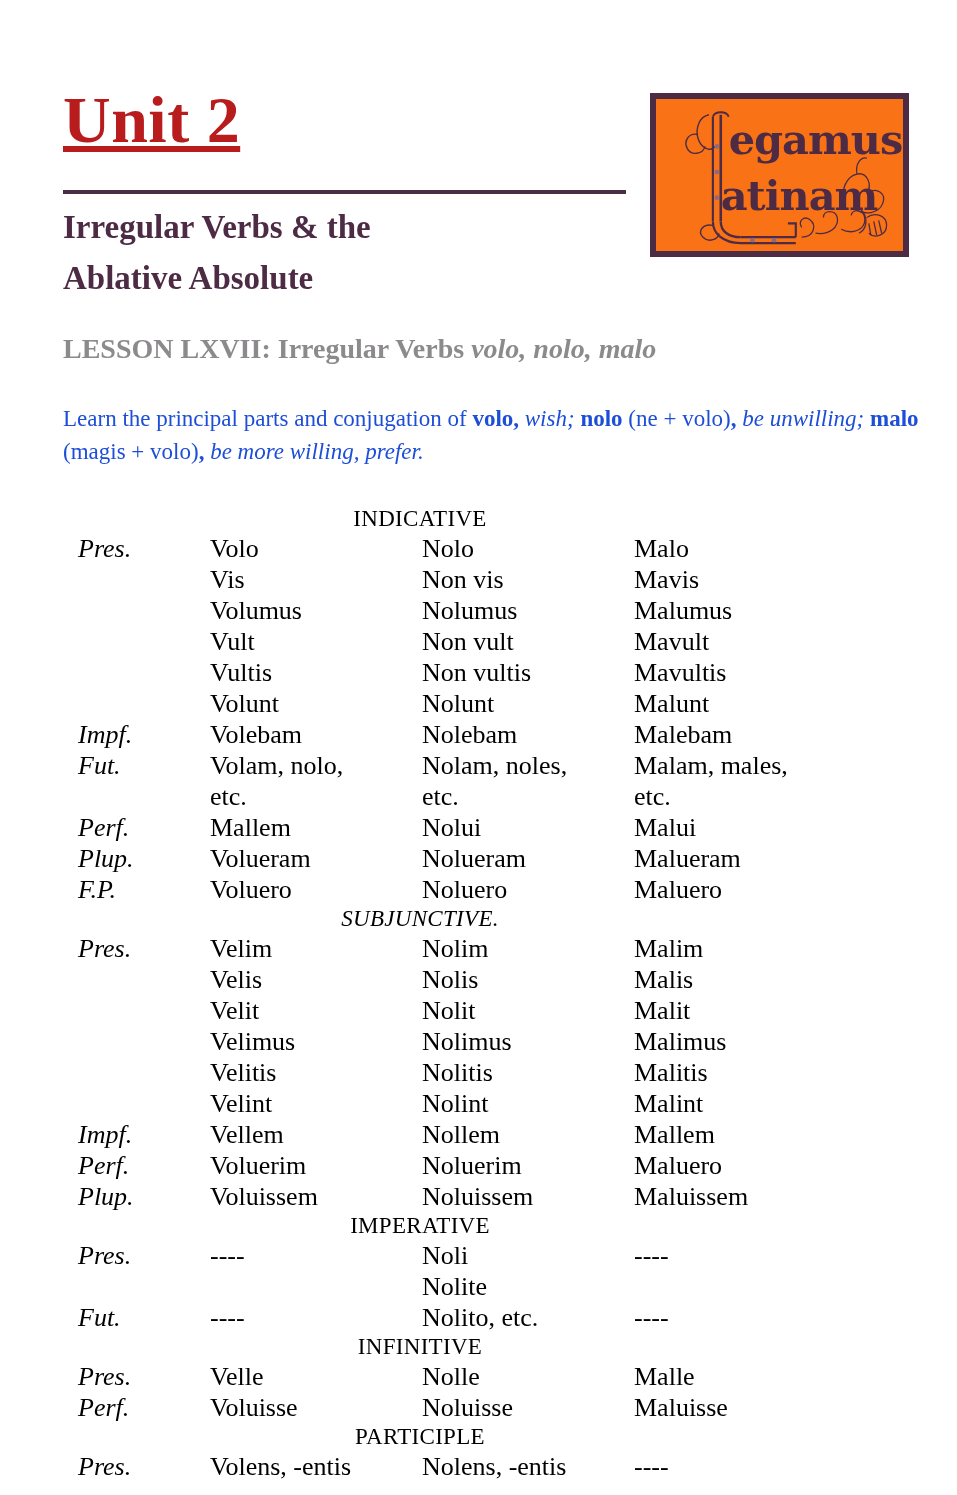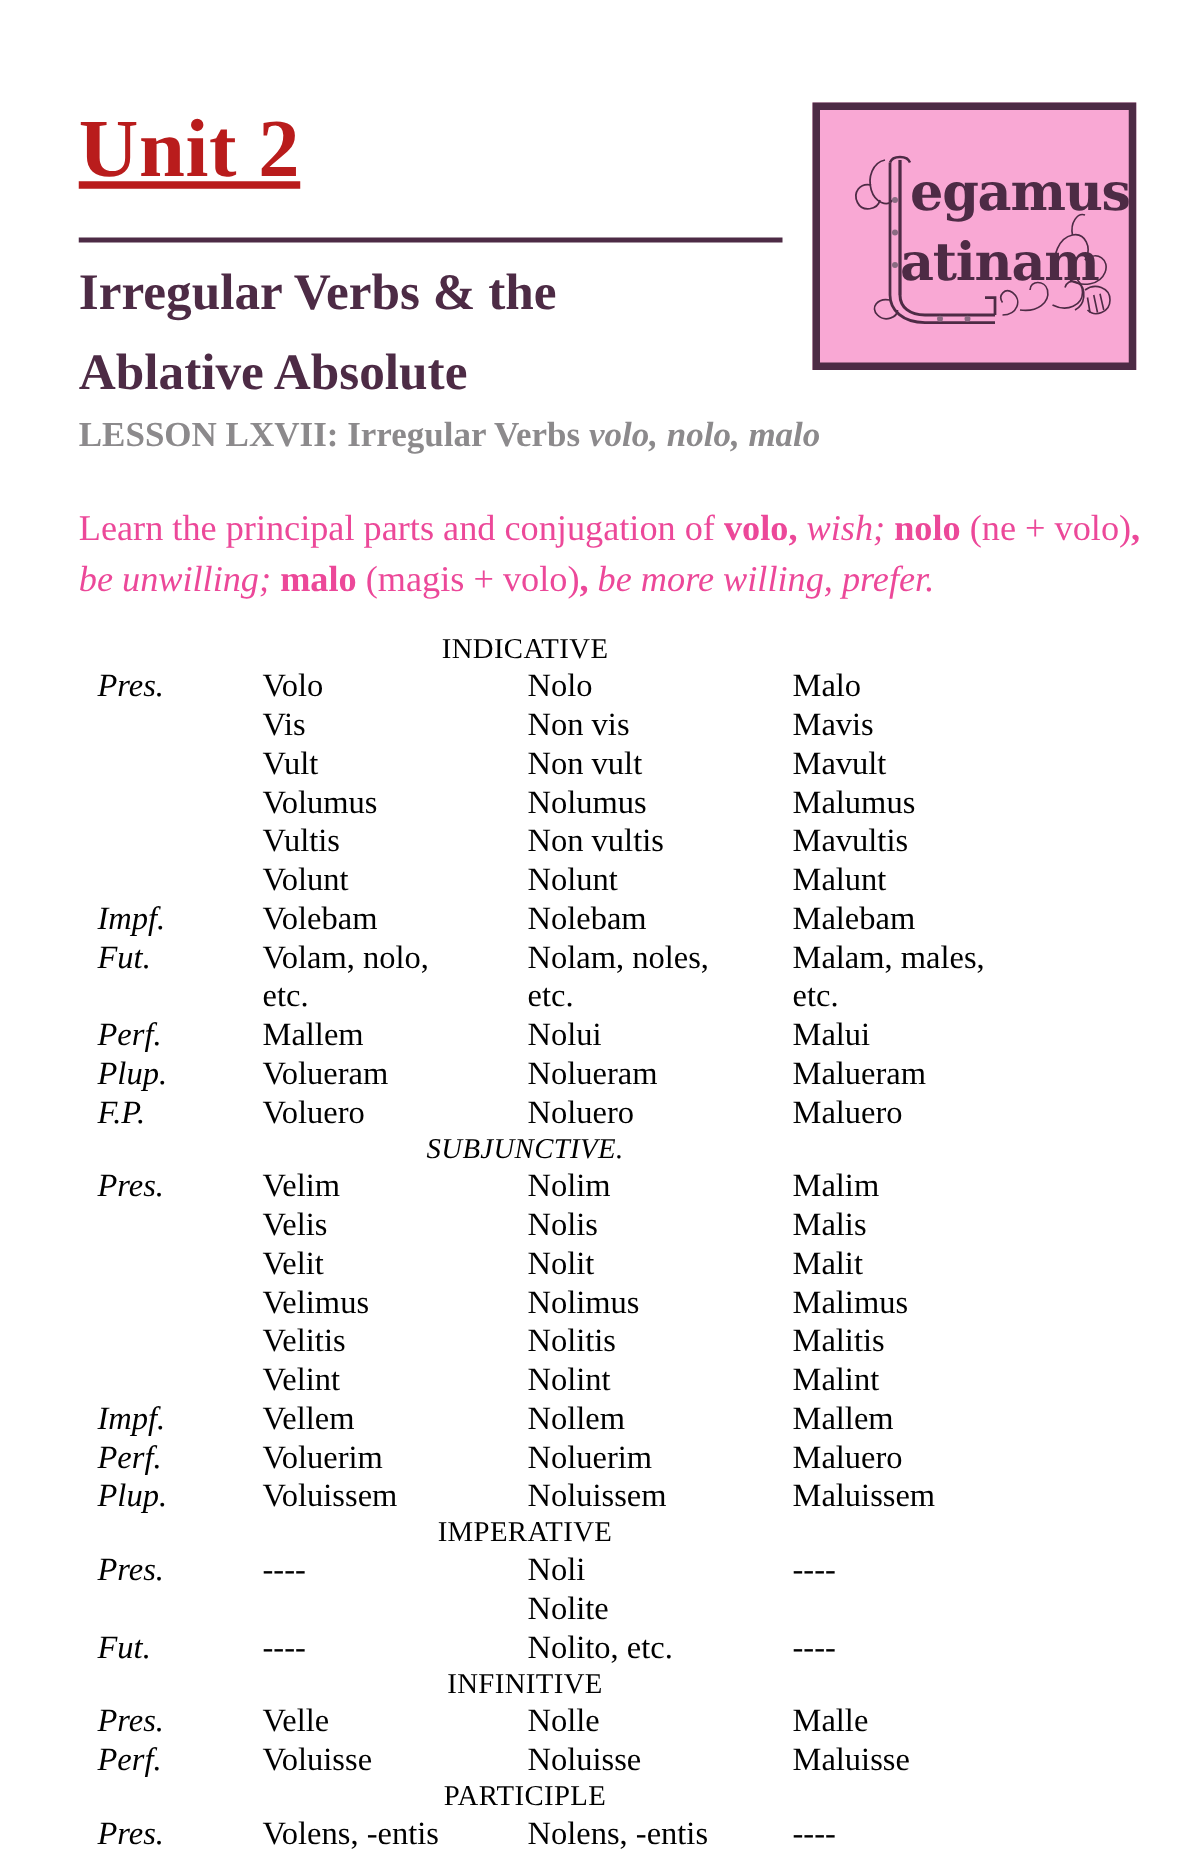--- a/index.html
+++ b/index.html
@@ -36,35 +36,35 @@
     top: 190px;
     width: 563px;
     height: 4px;
     background: #4d2b45;
   }
   .unit-subtitle {
     position: absolute;
     left: 63px;
     top: 202px;
     width: 600px;
-    font-size: 41px;
+    font-size: 33px;
     font-weight: bold;
     color: #4d2b45;
     line-height: 1.55;
   }
 
   
   .logo-box {
     position: absolute;
     left: 650px;
-    top: 82px;
+    top: 93px;
     width: 259px;
-    height: 214px;
+    height: 164px;
     border: 6px solid #4d2b45;
-    background: #f9a8d4;
+    background: #f97316;
     box-sizing: border-box;
   }
   .logo-box svg { display: block; width: 100%; height: 100%; }
 
   
   .lesson-heading {
     position: absolute;
     left: 63px;
     top: 333px;
     font-size: 28px;
@@ -73,23 +73,23 @@
     white-space: nowrap;
   }
   .lesson-heading .verbs { font-style: italic; font-weight: bold; }
 
   
   .intro {
     position: absolute;
     left: 63px;
     top: 403px;
     width: 860px;
-    font-size: 29px;
+    font-size: 23px;
     line-height: 1.42;
-    color: #ec4899;
+    color: #1d4ed8;
   }
   .intro b { font-weight: bold; }
   .intro i { font-style: italic; }
 
   
   .table {
     position: absolute;
     left: 0px;
     top: 505px;
     width: 957px;
@@ -204,29 +204,29 @@
         <div class="c-verb last">Malo</div>
       </div>
       <div class="row">
         <div class="c-label"></div>
         <div class="c-verb">Vis</div>
         <div class="c-verb">Non vis</div>
         <div class="c-verb last">Mavis</div>
       </div>
       <div class="row">
         <div class="c-label"></div>
+        <div class="c-verb">Volumus</div>
+        <div class="c-verb">Nolumus</div>
+        <div class="c-verb last">Malumus</div>
+      </div>
+      <div class="row">
+        <div class="c-label"></div>
         <div class="c-verb">Vult</div>
         <div class="c-verb">Non vult</div>
         <div class="c-verb last">Mavult</div>
-      </div>
-      <div class="row">
-        <div class="c-label"></div>
-        <div class="c-verb">Volumus</div>
-        <div class="c-verb">Nolumus</div>
-        <div class="c-verb last">Malumus</div>
       </div>
       <div class="row">
         <div class="c-label"></div>
         <div class="c-verb">Vultis</div>
         <div class="c-verb">Non vultis</div>
         <div class="c-verb last">Mavultis</div>
       </div>
       <div class="row">
         <div class="c-label"></div>
         <div class="c-verb">Volunt</div>

